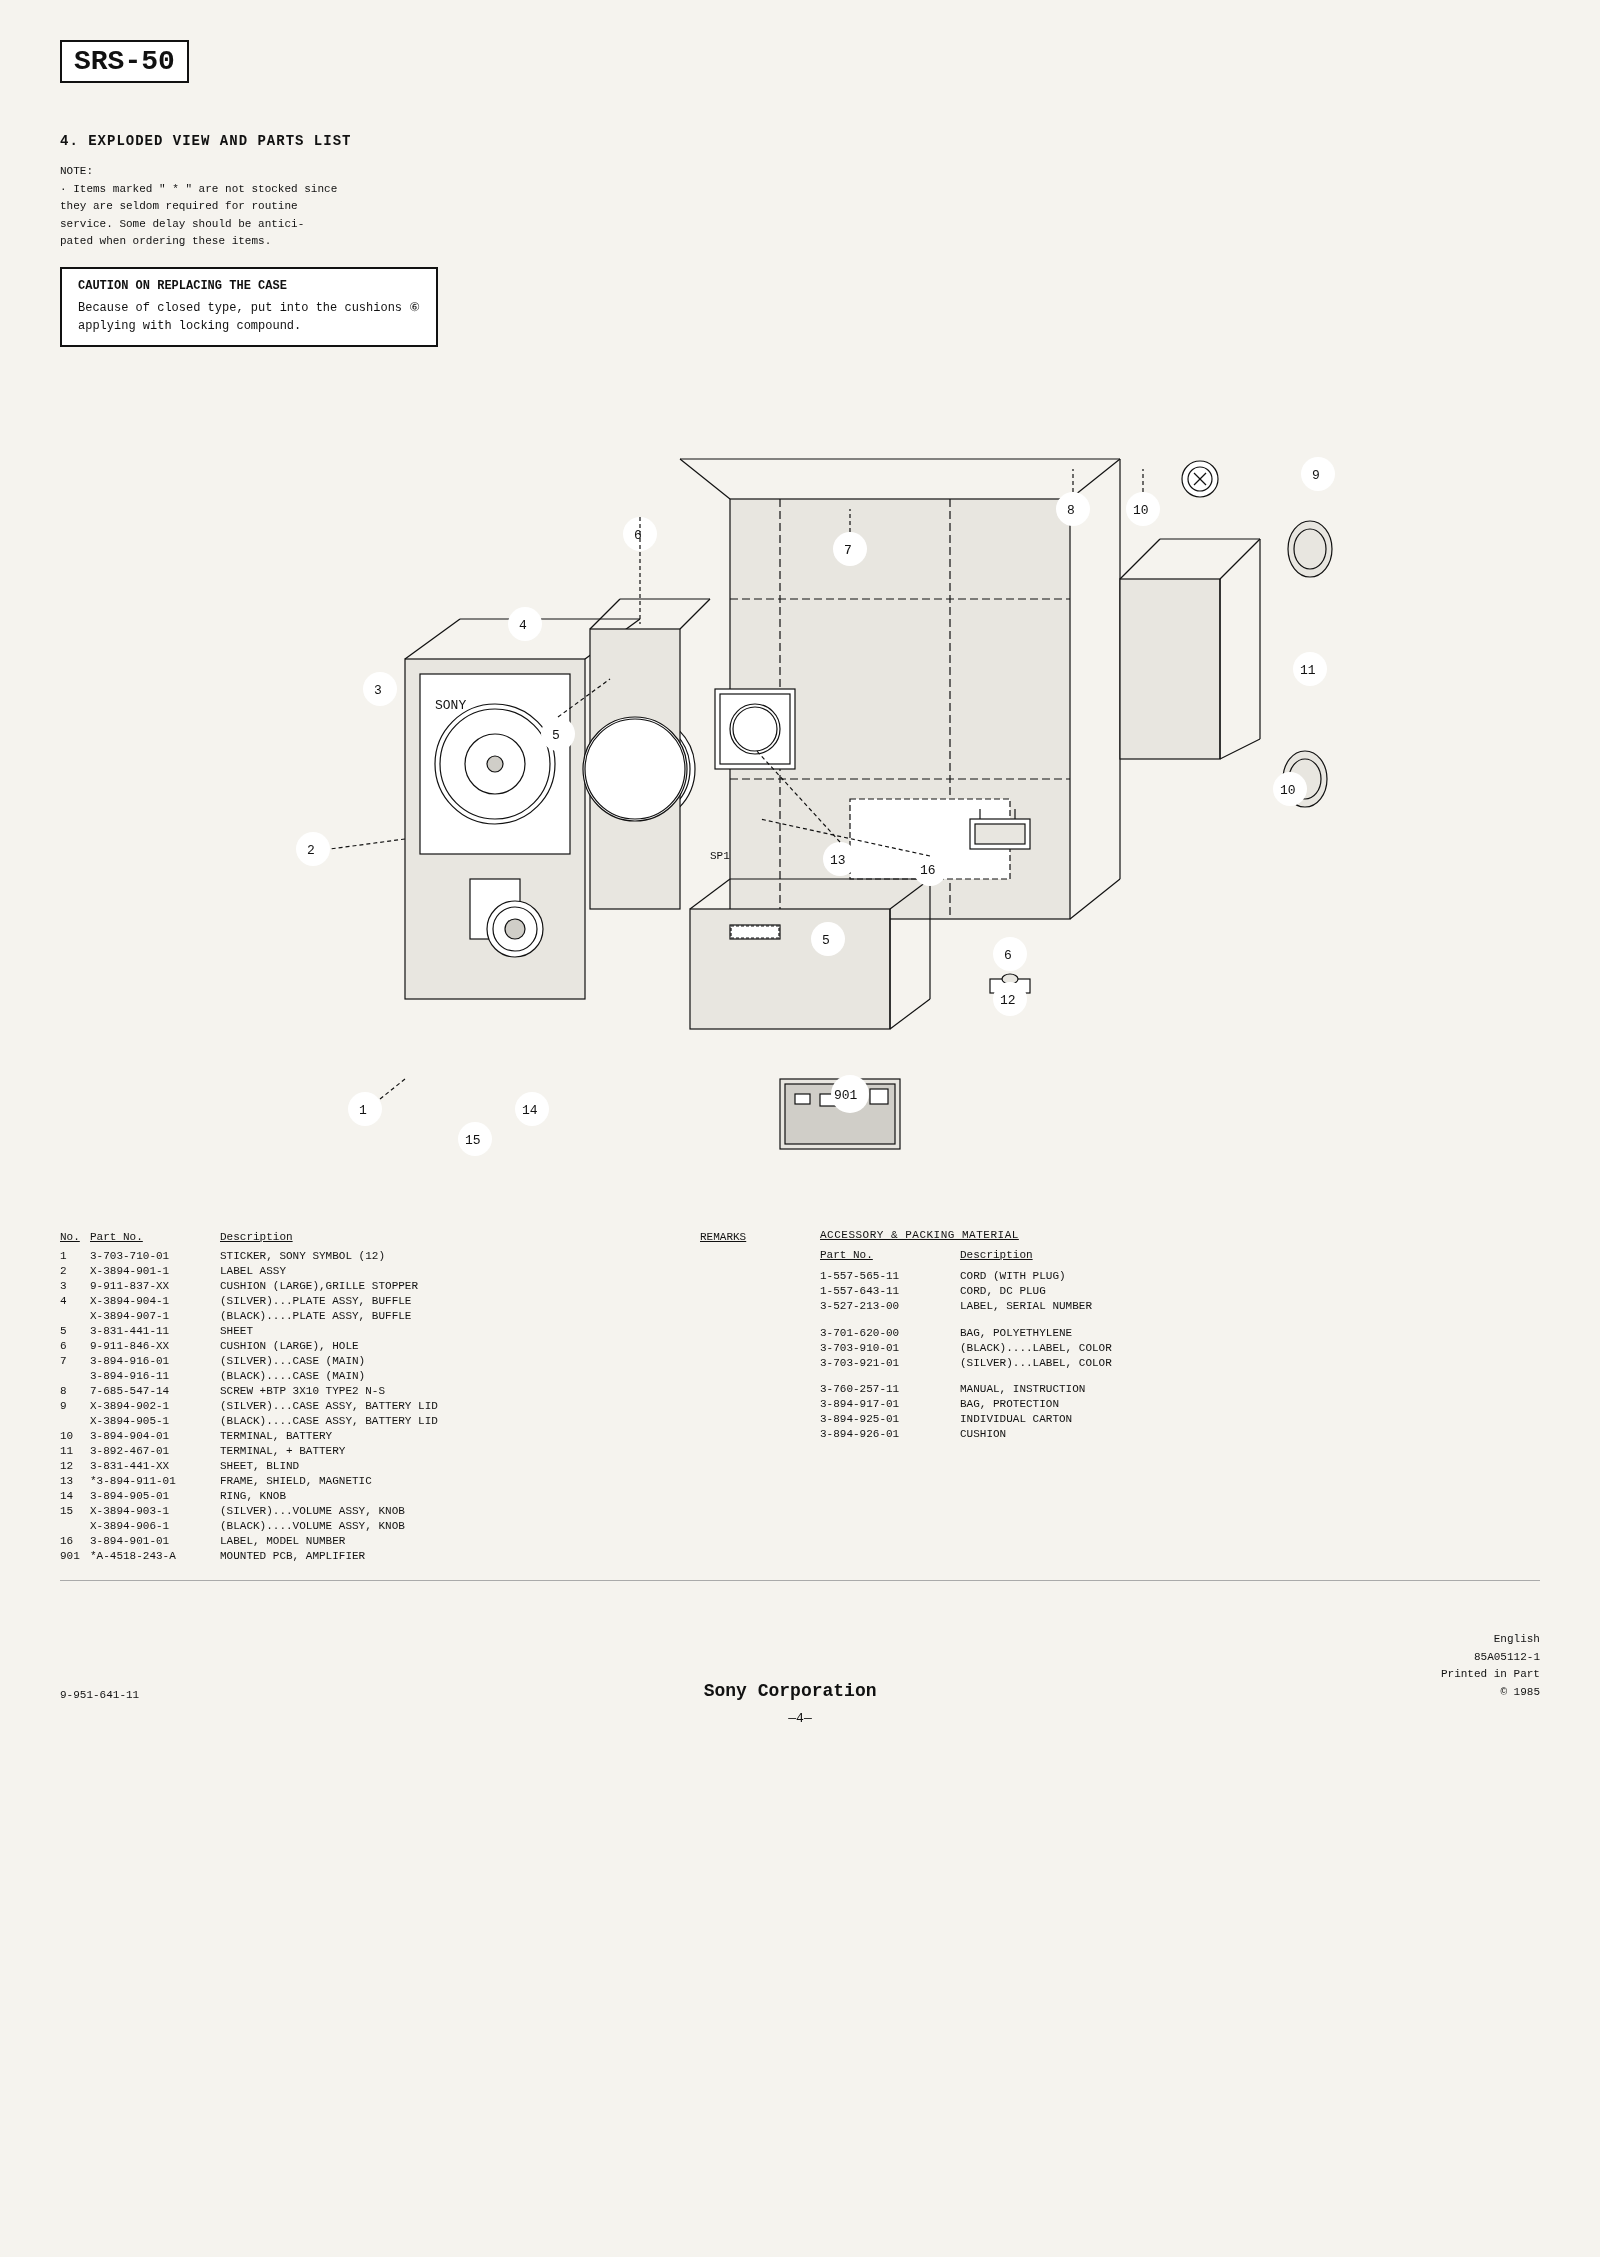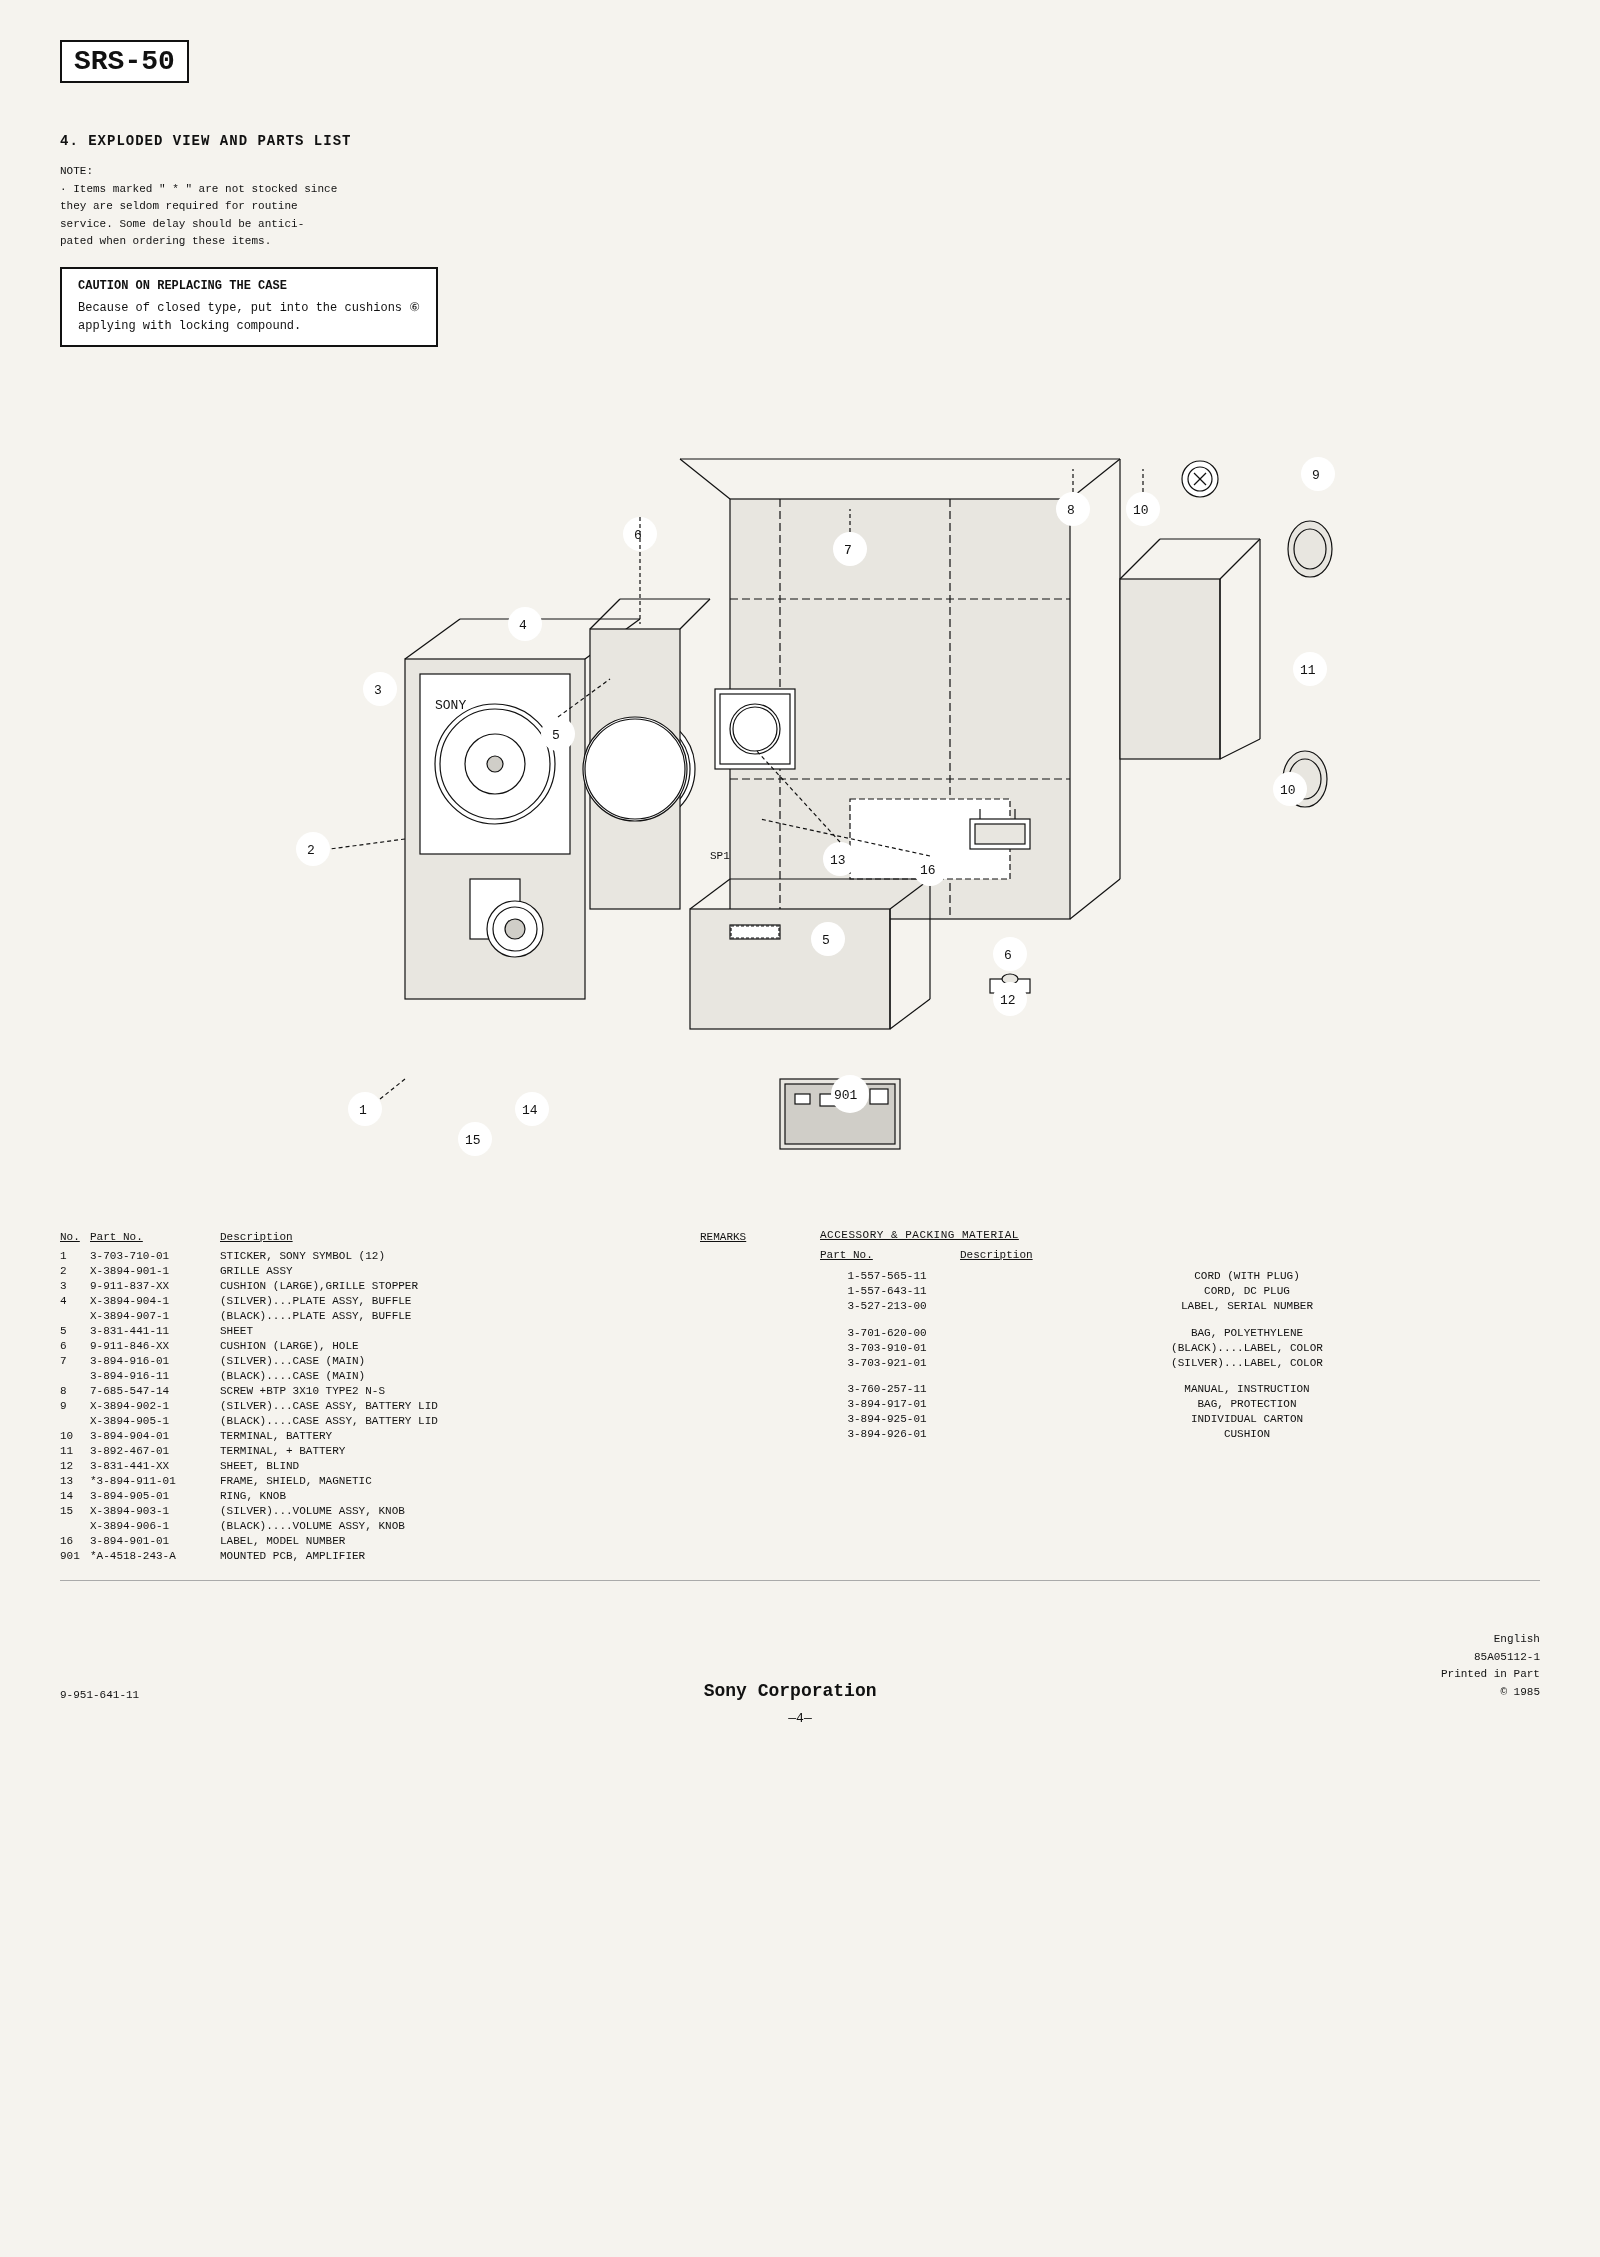--- a/index.html
+++ b/index.html
@@ -139,21 +139,20 @@
       text-align: left;
       font-weight: normal;
       text-decoration: underline;
       padding: 2px 6px 8px 0;
     }
 
     .acc-table td {
       padding: 1.5px 6px 1.5px 0;
       vertical-align: top;
       white-space: nowrap;
-      text-align: center;
     }
 
     
     .footer {
       display: flex;
       justify-content: space-between;
       align-items: flex-end;
       margin-top: 40px;
       padding-top: 10px;
     }
@@ -493,21 +492,21 @@
       <tbody id="parts-tbody">
       <tr>
       <td class="no-col">1</td>
       <td class="partno-col">3-703-710-01</td>
       <td class="desc-col">STICKER, SONY SYMBOL (12)</td>
       <td class="remarks-col"></td>
     </tr>
           <tr>
       <td class="no-col">2</td>
       <td class="partno-col">X-3894-901-1</td>
-      <td class="desc-col">GRILLE ASSY</td>
+      <td class="desc-col">LABEL ASSY</td>
       <td class="remarks-col"></td>
     </tr>
           <tr>
       <td class="no-col">3</td>
       <td class="partno-col">9-911-837-XX</td>
       <td class="desc-col">CUSHION (LARGE),GRILLE STOPPER</td>
       <td class="remarks-col"></td>
     </tr>
           <tr>
       <td class="no-col">4</td>

